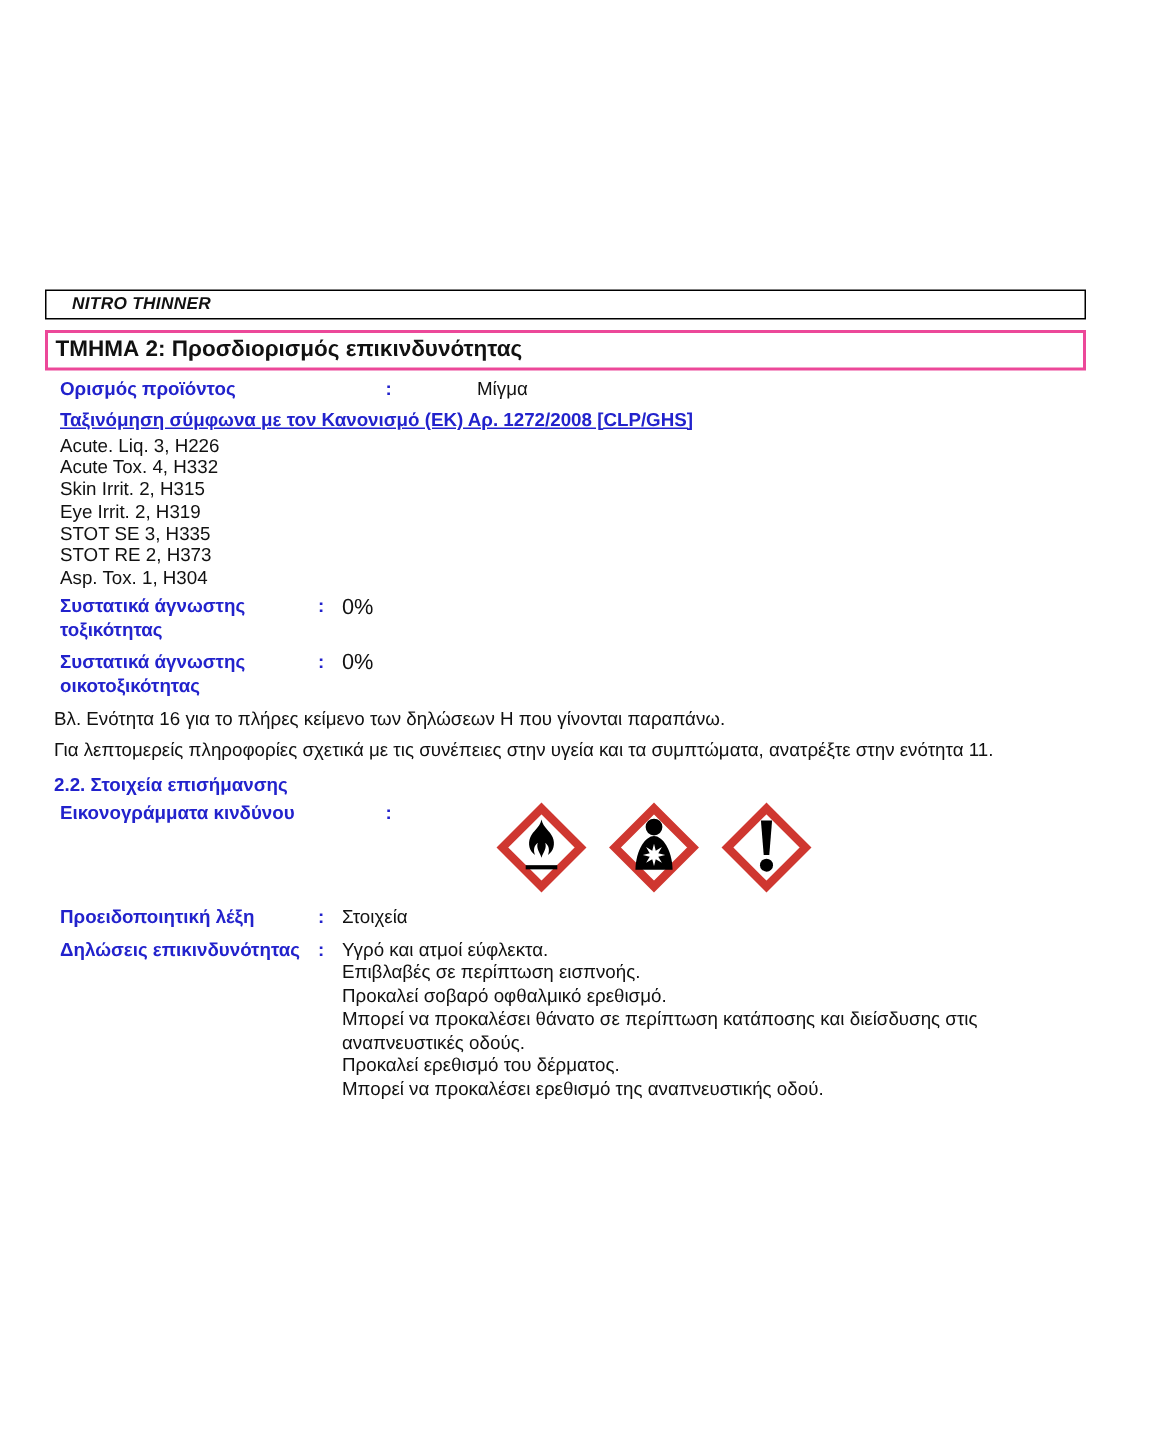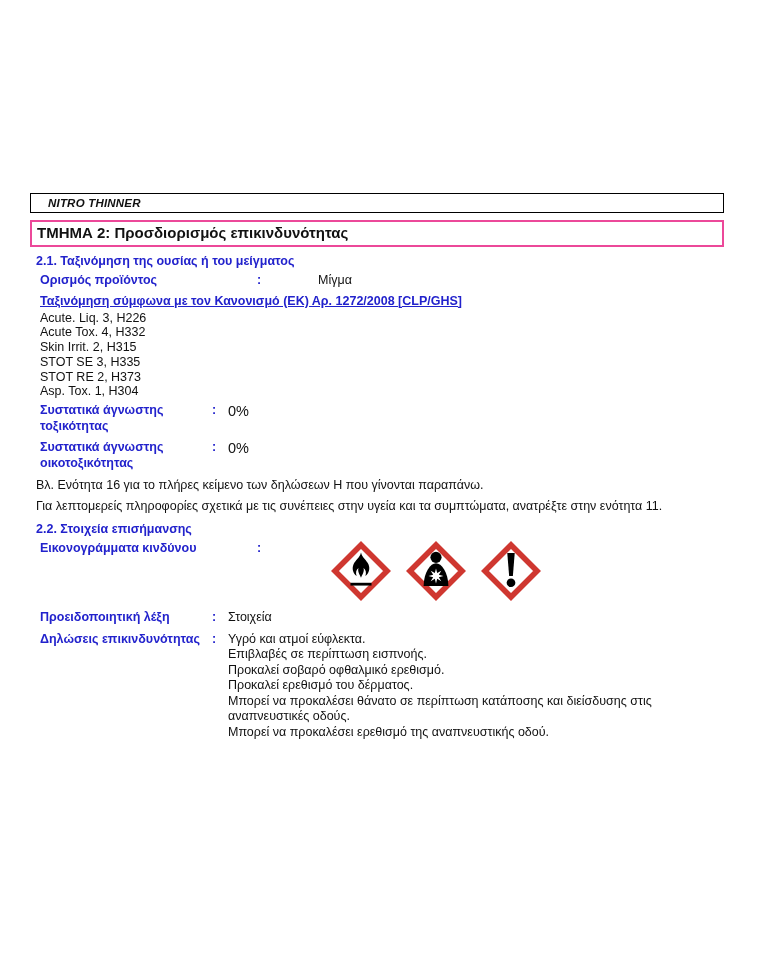--- a/index.html
+++ b/index.html
@@ -68,34 +68,34 @@
 <div class="content">
 
   <div class="product-box">
     <span>NITRO THINNER</span>
   </div>
 
   <div class="section-box">
     <span>ΤΜΗΜΑ 2: Προσδιορισμός επικινδυνότητας</span>
   </div>
 
-  <div class="sub-heading">2.1. Ταξινόμηση της ουσίας ή του μείγματος</div>
 
   <div class="row mt5">
     <span class="row-label">Ορισμός προϊόντος</span>
     <span class="row-colon">:</span>
     <span class="row-value">Μίγμα</span>
   </div>
 
   <div class="classification-heading">Ταξινόμηση σύμφωνα με τον Κανονισμό (ΕΚ) Αρ. 1272/2008 [CLP/GHS]</div>
 
   <ul class="hazard-list">
     <li>Acute. Liq. 3, H226</li>
     <li>Acute Tox. 4, H332</li>
     <li>Skin Irrit. 2, H315</li>
+    <li>Eye Irrit. 2, H319</li>
     <li>STOT SE 3, H335</li>
     <li>STOT RE 2, H373</li>
     <li>Asp. Tox. 1, H304</li>
   </ul>
 
   <div class="row mt4">
     <span class="row-label">Συστατικά άγνωστης τοξικότητας</span>
     <span class="row-colon">:</span>
     <span class="row-value value-big">0%</span>
   </div>
@@ -143,19 +143,19 @@
     <span class="row-value">Στοιχεία</span>
   </div>
 
   <div class="row mt6">
     <span class="row-label">Δηλώσεις επικινδυνότητας</span>
     <span class="row-colon">:</span>
     <span class="row-value statements">
       <div>Υγρό και ατμοί εύφλεκτα.</div>
       <div>Επιβλαβές σε περίπτωση εισπνοής.</div>
       <div>Προκαλεί σοβαρό οφθαλμικό ερεθισμό.</div>
+      <div>Μπορεί να προκαλέσει θάνατο σε περίπτωση κατάποσης και διείσδυσης στις αναπνευστικές οδούς.</div>
       <div>Προκαλεί ερεθισμό του δέρματος.</div>
-      <div>Μπορεί να προκαλέσει θάνατο σε περίπτωση κατάποσης και διείσδυσης στις αναπνευστικές οδούς.</div>
       <div>Μπορεί να προκαλέσει ερεθισμό της αναπνευστικής οδού.</div>
     </span>
   </div>
 
 </div>
 
 </body></html>

